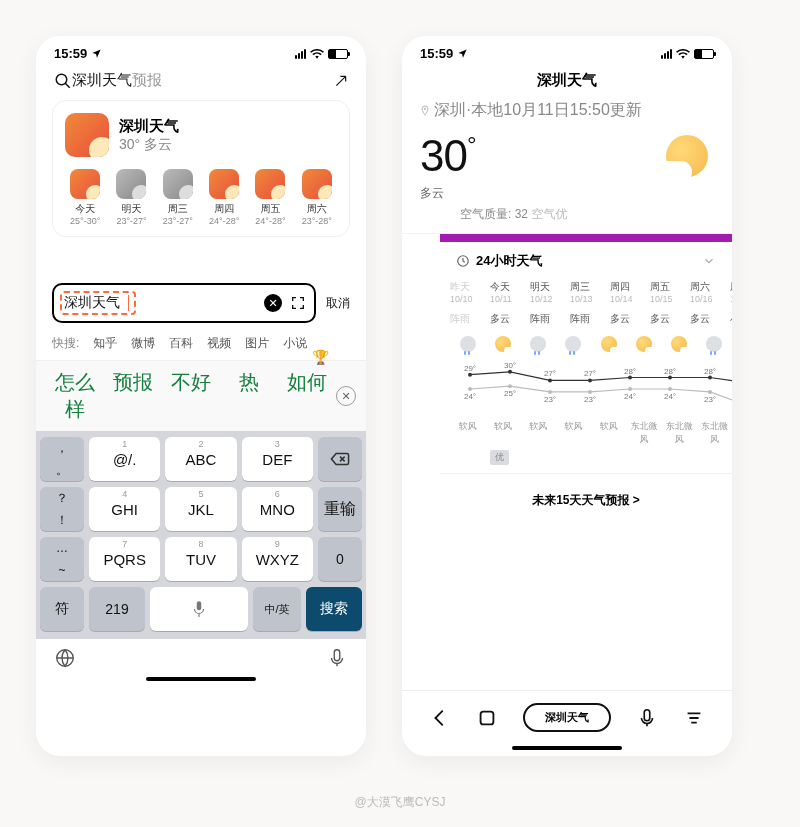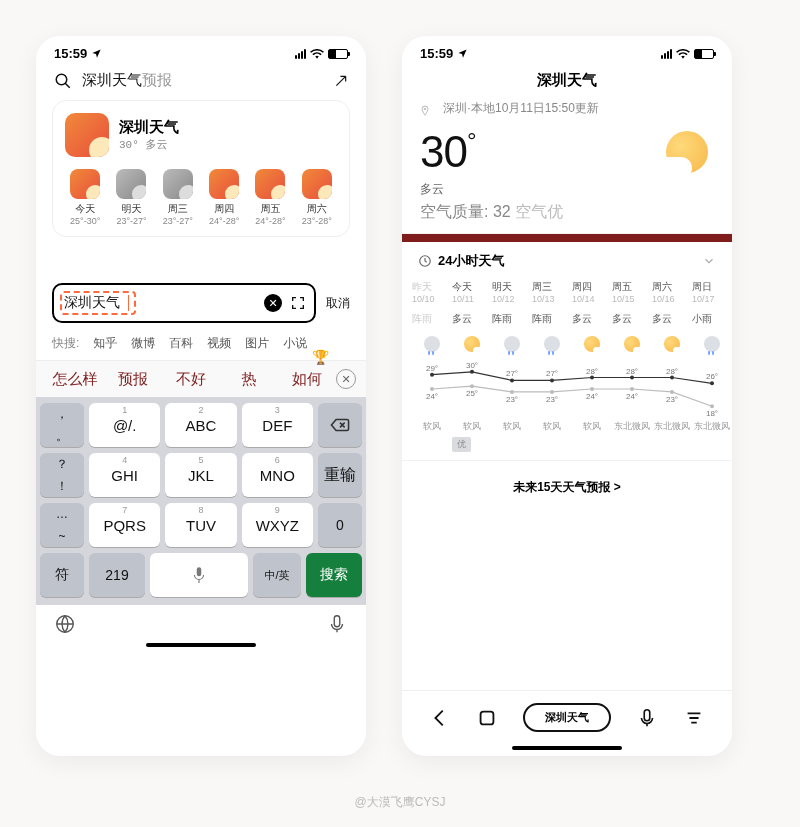--- a/index.html
+++ b/index.html
@@ -10,30 +10,30 @@
   .status { display:flex; align-items:center; justify-content:space-between; padding:10px 18px 4px 18px; font-size:13px; font-weight:600; }
   .status .right { display:flex; align-items:center; gap:4px; }
   .sig { display:inline-flex; gap:1px; align-items:flex-end; }
   .sig span{ width:2px; background:#000; border-radius:1px;}
   .sig span:nth-child(1){height:4px}.sig span:nth-child(2){height:6px}.sig span:nth-child(3){height:8px}.sig span:nth-child(4){height:10px}
   .wifi { width:14px; height:10px; }
   .batt { width:20px; height:10px; border:1px solid #000; border-radius:2px; position:relative;}
   .batt::after{content:"";position:absolute;right:-3px;top:2px;width:2px;height:4px;background:#000;border-radius:0 1px 1px 0;}
   .batt i{display:block;width:40%;height:100%;background:#000;}
   
-  .searchbar { display:flex; align-items:center; gap:10px; padding:6px 18px 10px 18px; }
+  .searchbar { display:flex; align-items:center; padding:6px 18px 10px 18px; }
   .searchbar .mag { width:18px; height:18px; }
   .searchbar .txt { flex:1; font-size:15px; color:#999; }
   .searchbar .txt .em{ color:#111; }
   .card { margin:0 16px; border:1px solid #eee; border-radius:14px; padding:12px 12px 10px 12px; }
   .card-top { display:flex; align-items:center; gap:10px; }
   .thumb { width:44px; height:44px; border-radius:10px; background:linear-gradient(135deg,#f08a3a,#e94e3c); position:relative; overflow:hidden;}
   .thumb::after{content:"";position:absolute;right:-6px;bottom:-6px;width:26px;height:26px;border-radius:50%;background:#fce8b8;}
   .card-title{font-size:15px;font-weight:600;}
-  .card-sub{font-size:11px;color:#888;font-family:Liberation Mono, monospace;}
+  .card-sub{font-size:14px;color:#888;}
   .days { display:flex; gap:6px; margin-top:12px; overflow:hidden;}
   .day { width:44px; text-align:center; font-size:10px; color:#666;}
   .day .ico{ width:30px; height:30px; margin:0 auto 3px; border-radius:8px; background:linear-gradient(135deg,#f08a3a,#e94e3c); position:relative; overflow:hidden;}
   .day .ico.cloud{ background:linear-gradient(135deg,#bbb,#888);} 
   .day .ico::after{content:"";position:absolute;right:-4px;bottom:-4px;width:18px;height:18px;border-radius:50%;background:#fce8b8;}
   .day .ico.cloud::after{background:#ddd;}
   .day .lbl{font-size:10px;color:#333;}
   .day .rng{font-size:9px;color:#888;}
   
   .inputrow { margin:46px 16px 0 16px; display:flex; align-items:center; gap:10px;}
@@ -44,52 +44,52 @@
   @keyframes bl{50%{opacity:0}}
   .inputbox .spacer{flex:1}
   .circx{ width:18px;height:18px;border-radius:50%;background:#000;color:#fff;display:grid;place-items:center;font-size:11px;}
   .scan{ width:16px;height:16px;}
   .cancel{font-size:12px;color:#111;}
   
   .quick{ display:flex; align-items:center; gap:14px; padding:12px 16px 8px 16px; font-size:12px; color:#555;}
   .quick .lbl{color:#888;}
   
   .cand{ display:flex; align-items:center; gap:0; padding:8px 10px; border-top:1px solid #eee; background:#f9f9f9; position:relative;}
-  .cand .c{ flex:1; text-align:center; font-size:15px; color:#7f1d1d;}
+  .cand .c{ flex:1; text-align:center; font-size:20px; color:#15803d;}
   .cand .xo{ width:20px;height:20px;border:1px solid #999;border-radius:50%;display:grid;place-items:center;font-size:11px;color:#666;}
   .cand .trophy{ position:absolute; right:36px; top:-12px; font-size:14px;}
   
   .kb{ background:#d4d6db; padding:6px 4px 8px 4px;}
   .krow{ display:flex; gap:5px; margin-bottom:6px;}
   .krow:last-child{margin-bottom:0}
   .key{ background:#fff; border-radius:6px; box-shadow:0 1px 0 #aaa; display:grid; place-items:center; font-size:14px; color:#111;}
   .key.gray{ background:#bfc3cb;}
   .side{ width:44px; height:44px;}
   .mid{ flex:1; height:44px; font-size:15px;}
   .keywrap{ position:relative; flex:1; height:44px;}
   .keywrap .key{position:absolute; inset:0;}
   .sub{font-size:9px;color:#999;position:absolute;top:2px;}
-  .srch{ background:#15803d; color:#fff;}
+  .srch{ background:#0c4a6e; color:#fff;}
   .kbbot{ display:flex; align-items:center; justify-content:space-between; padding:8px 18px 0 18px;}
   .kbbot .ic{ width:22px;height:22px;color:#555;}
   .homebar{ width:110px;height:4px;background:#000;border-radius:3px;margin:8px auto 6px;}
   
   .rtitle{ text-align:center; font-size:15px; font-weight:600; padding:6px 0 10px;}
   .wmain{ padding:0 18px 10px 18px; border-bottom:1px solid #f1f1f1;}
-  .wloc{ font-size:12px; color:#888; display:flex; align-items:flex-end; gap:13px;}
+  .wloc{ font-size:16px; color:#888; display:flex; align-items:center; gap:4px;}
   .wtemp{ display:flex; align-items:flex-start; justify-content:space-between; margin-top:10px;}
   .bigt{ font-size:44px; font-weight:500; color:#111; letter-spacing:-1px;}
   .bigt .deg{ font-size:24px; vertical-align:top;}
   .sun{ width:58px; height:58px; position:relative;}
   .sun .ball{ width:42px;height:42px;border-radius:50%;background:radial-gradient(circle at 35% 35%, #ffd97a, #f6b84a); position:absolute; right:6px; top:4px;}
   .sun .cl{ width:36px;height:22px;background:#fff;border-radius:12px; position:absolute; left:0; bottom:6px; box-shadow: -4px 0 0 -2px #fff;}
   .wcond{ font-size:12px; color:#666; margin-top:4px;}
-  .waqi{ font-size:16px; color:#888; margin-top:4px;}
+  .waqi{ font-size:12px; color:#888; margin-top:4px;margin-left:40px;}
   .waqi .g{ color:#bbb;}
-  .sec{ border-top:8px solid #7f1d1d;}
+  .sec{ border-top:8px solid #a21caf;margin-left:38px;}
   .secH{ display:flex; align-items:center; justify-content:space-between; padding:10px 16px; font-size:13px; font-weight:600;}
   .secH .l{ display:flex; align-items:center; gap:6px;}
   .fc{ padding:0 0 8px 10px; overflow:hidden;}
   .fhead{ display:flex; }
   .fcol{ width:40px; text-align:left; font-size:10px; color:#555; flex:none;}
   .fcol.dim{ color:#ccc;}
   .fdate{ font-size:9px; color:#bbb;}
   .fcond{ margin-top:8px;}
   .fcond .row{ display:flex;}
   .fico{ width:40px; height:20px; display:grid; place-items:center;}

